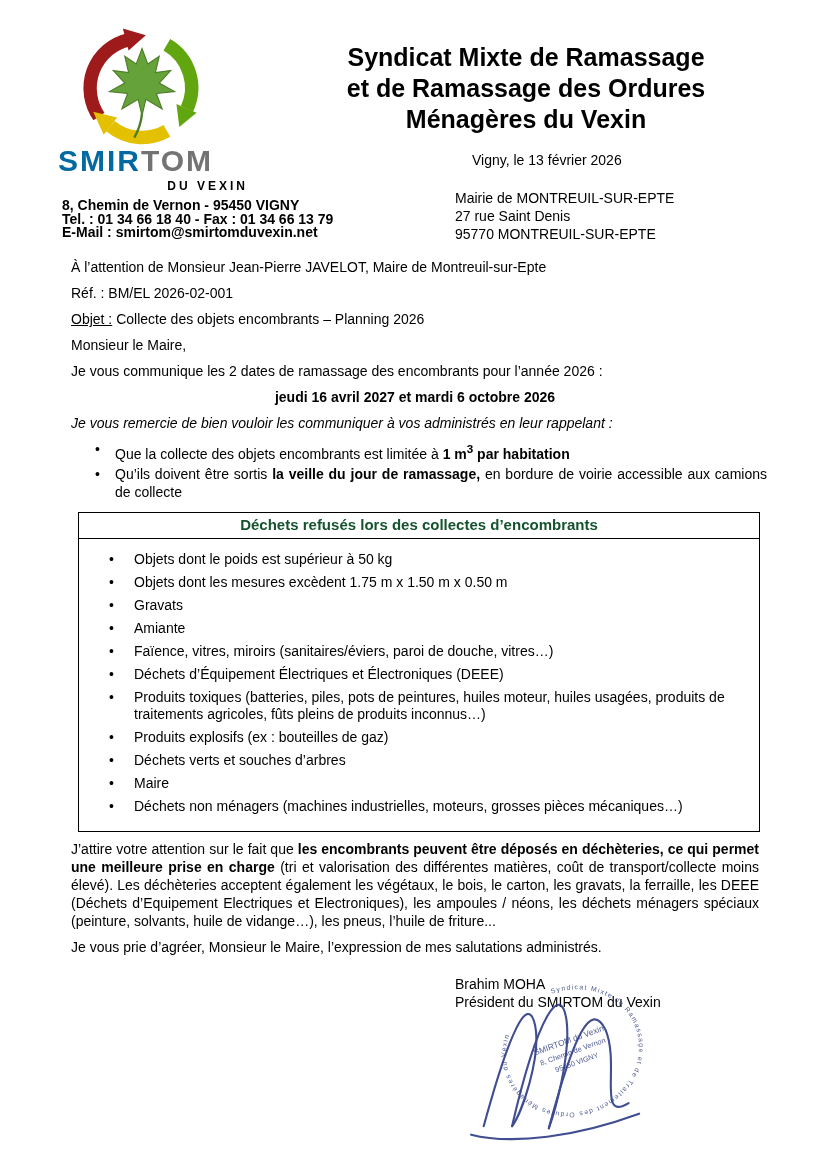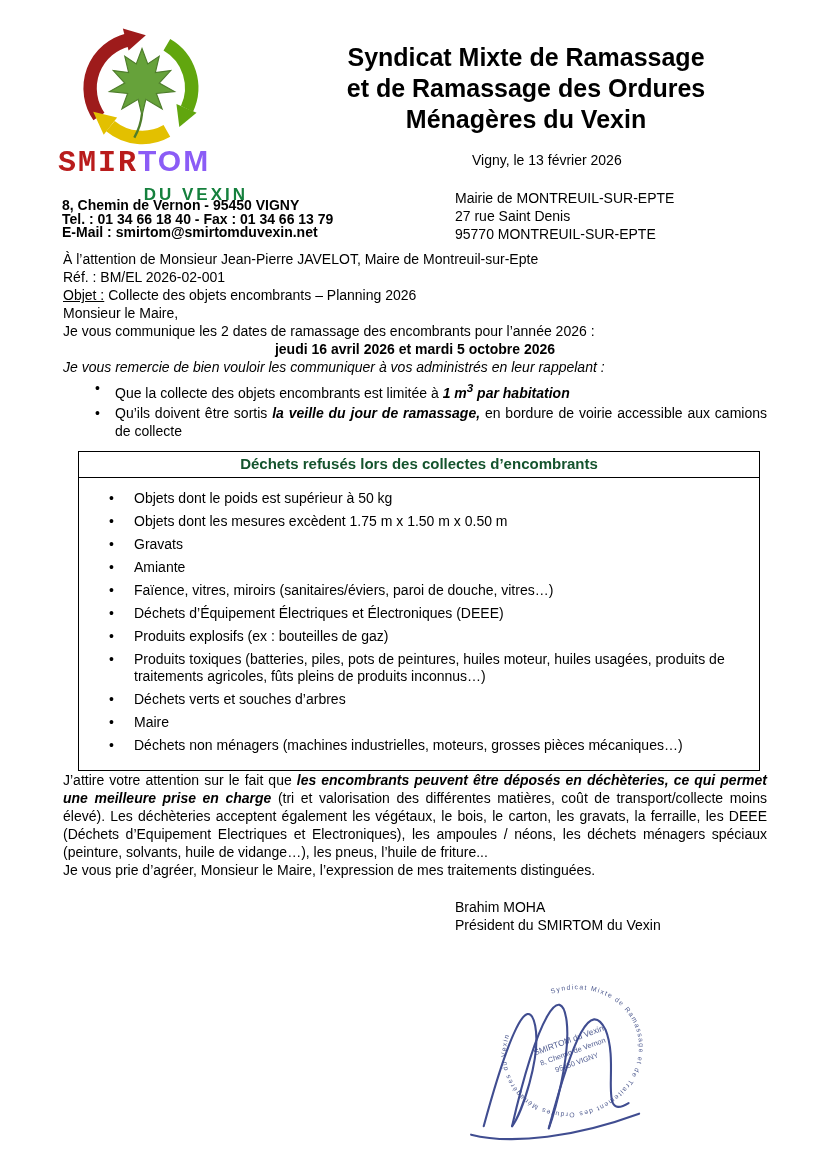--- a/index.html
+++ b/index.html
@@ -7,41 +7,41 @@
   .page {
     position:relative; width:827px; height:1169px; margin:0 auto;
     background:#ffffff; overflow:hidden;
     font-family:"Liberation Sans", sans-serif; font-size:14px; color:#000;
     line-height:18px;
   }
   
   .logo-svg { position:absolute; left:46px; top:16px; width:192px; height:134px; }
   .brand { position:absolute; left:58px; top:146px; width:190px; }
   .brand-main { font-size:30px; font-weight:700; letter-spacing:2px; line-height:30px; }
-  .brand-smir { color:#b91c1c;font-family:Liberation Mono, monospace; }
-  .brand-tom  { color:#8b5cf6; }
-  .brand-sub  { color:#15803d; font-size:17px; font-weight:700; letter-spacing:3px; text-align:right; margin-top:8px; }
+  .brand-smir { color:#0369a1; }
+  .brand-tom  { color:#737373; }
+  .brand-sub  { color:#000000; font-size:12px; font-weight:700; letter-spacing:3px; text-align:right; margin-top:1px; }
   .contact { position:absolute; left:62px; top:199px; font-size:14px; font-weight:700; line-height:13.5px; }
   .title-block { position:absolute; left:286px; top:42px; width:480px; text-align:center; }
   .title-block h1 { margin:0; font-size:25px; line-height:31px; font-weight:700; }
   .date-line { position:absolute; left:472px; top:151px; }
   .recipient { position:absolute; left:455px; top:189px; line-height:18px; }
   
   .content { position:absolute; left:63px; right:60px; top:250px; }
-  .content p { margin:0; }
+  .content p { margin:8px; }
   .ref { margin-top:25px; }
   .u { text-decoration:underline; }
   .salutation { margin-top:17px; }
   .intro { margin-top:8px; }
   .dates { margin-top:6px; font-weight:700; text-align:center; }
   .remercie { margin-top:5px;font-style:italic; }
   ul.bullets { list-style:none; margin:3px 0 0 0; padding:0; }
   ul.bullets > li { position:relative; padding-left:52px; margin-bottom:2px; text-align:justify; }
   ul.bullets > li::before { content:"\2022"; position:absolute; left:32px; }
-  strong { font-weight:700;font-style:italic; }
+  strong { font-weight:700; }
   
   .refused-box { margin:11px 7px 0 15px; border:1px solid #000; }
   .refused-box .box-title {
     border-bottom:1px solid #000; text-align:center; font-weight:700;
     color:#14532d; font-size:15px; padding:3px 4px 4px;
   }
   ul.box-list { list-style:none; margin:0; padding:12px 18px 10px 0; }
   ul.box-list > li { position:relative; padding-left:55px; margin-bottom:6px; line-height:17px; }
   ul.box-list > li::before { content:"\2022"; position:absolute; left:30px; }
   .p1 { margin-top:14px; text-align:justify; }
@@ -102,49 +102,49 @@
     <p class="attention">À l’attention de Monsieur Jean-Pierre JAVELOT, Maire de Montreuil-sur-Epte</p>
 
     <p class="ref">Réf. : BM/EL 2026-02-001</p>
 
     <p class="objet"><span class="u">Objet :</span><span> Collecte des objets encombrants – Planning 2026</span></p>
 
     <p class="salutation">Monsieur le Maire,</p>
 
     <p class="intro">Je vous communique les 2 dates de ramassage des encombrants pour l’année 2026 :</p>
 
-    <p class="dates">jeudi 16 avril 2026 et mardi 5 octobre 2026</p>
+    <p class="dates">jeudi 16 avril 2027 et mardi 6 octobre 2026</p>
 
     <p class="remercie">Je vous remercie de bien vouloir les communiquer à vos administrés en leur rappelant :</p>
 
     <ul class="bullets">
       <li><span>Que la collecte des objets encombrants est limitée à </span><strong><span>1 m</span><sup>3</sup><span> par habitation</span></strong></li>
       <li><span>Qu’ils doivent être sortis </span><strong>la veille du jour de ramassage,</strong><span> en bordure de voirie accessible aux camions de collecte</span></li>
     </ul>
 
     <div class="refused-box">
       <div class="box-title">Déchets refusés lors des collectes d’encombrants</div>
       <ul class="box-list">
         <li>Objets dont le poids est supérieur à 50 kg</li>
         <li>Objets dont les mesures excèdent 1.75 m x 1.50 m x 0.50 m</li>
         <li>Gravats</li>
         <li>Amiante</li>
         <li>Faïence, vitres, miroirs (sanitaires/éviers, paroi de douche, vitres…)</li>
         <li>Déchets d’Équipement Électriques et Électroniques (DEEE)</li>
+        <li>Produits toxiques (batteries, piles, pots de peintures, huiles moteur, huiles usagées, produits de traitements agricoles, fûts pleins de produits inconnus…)</li>
         <li>Produits explosifs (ex : bouteilles de gaz)</li>
-        <li>Produits toxiques (batteries, piles, pots de peintures, huiles moteur, huiles usagées, produits de traitements agricoles, fûts pleins de produits inconnus…)</li>
         <li>Déchets verts et souches d’arbres</li>
         <li>Maire</li>
         <li>Déchets non ménagers (machines industrielles, moteurs, grosses pièces mécaniques…)</li>
       </ul>
     </div>
 
     <p class="p1"><span>J’attire votre attention sur le fait que </span><strong>les encombrants peuvent être déposés en déchèteries, ce qui permet une meilleure prise en charge </strong><span>(tri et valorisation des différentes matières, coût de transport/collecte moins élevé). Les déchèteries acceptent également les végétaux, le bois, le carton, les gravats, la ferraille, les DEEE (Déchets d’Equipement Electriques et Electroniques), les ampoules / néons, les déchets ménagers spéciaux (peinture, solvants, huile de vidange…), les pneus, l’huile de friture...</span></p>
 
-    <p class="p2">Je vous prie d’agréer, Monsieur le Maire, l’expression de mes traitements distinguées.</p>
+    <p class="p2">Je vous prie d’agréer, Monsieur le Maire, l’expression de mes salutations administrés.</p>
 
     <div class="signer">
       <div>Brahim MOHA</div>
       <div>Président du SMIRTOM du Vexin</div>
     </div>
 
   </div>
 
   <div class="signature-wrap">
     <svg viewBox="0 0 240 170" aria-hidden="true">

